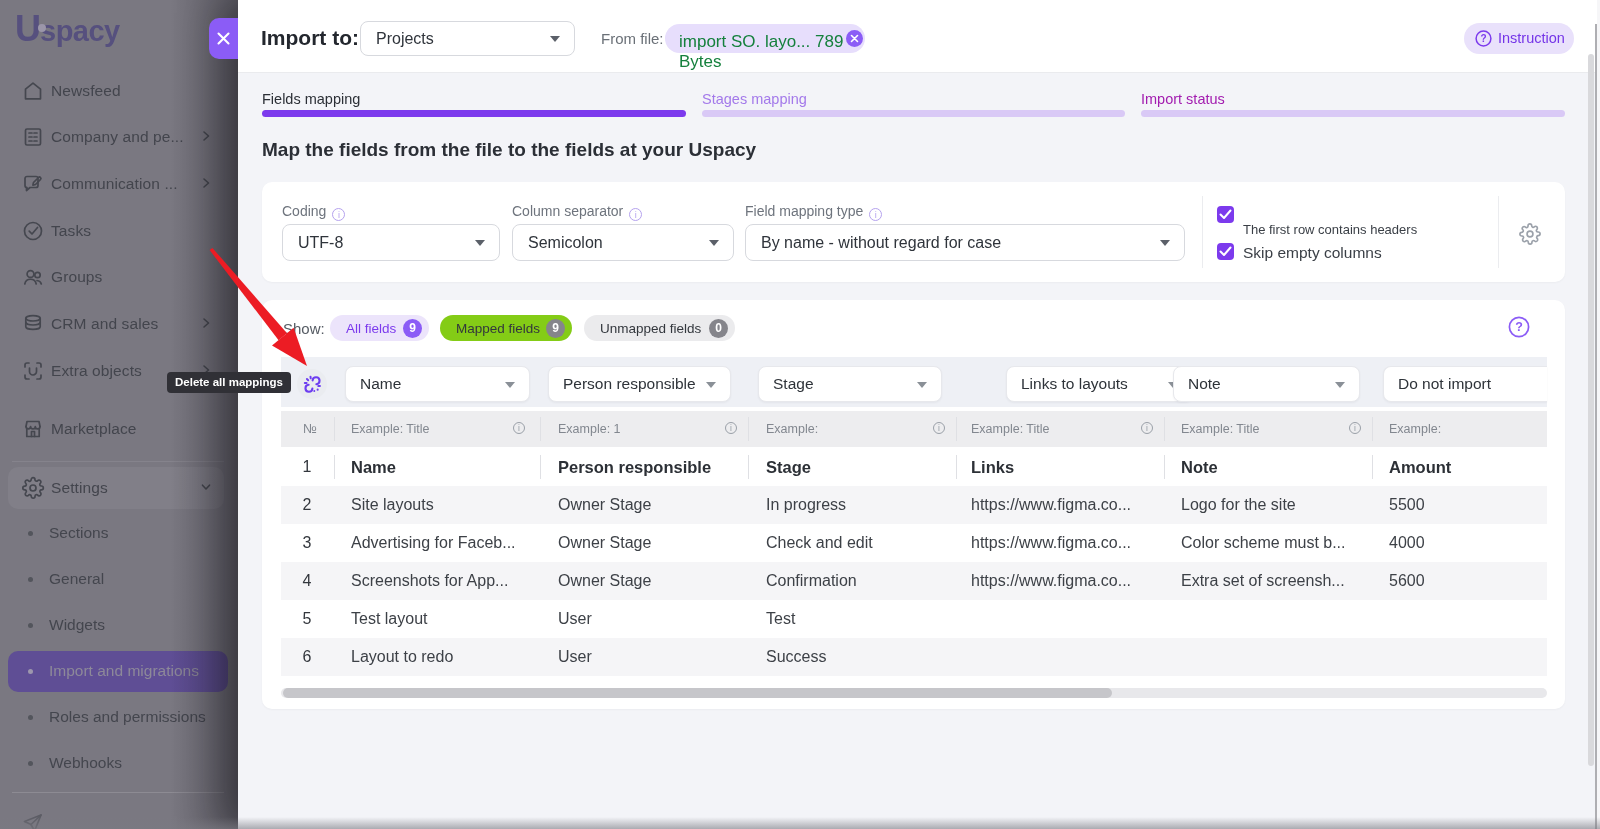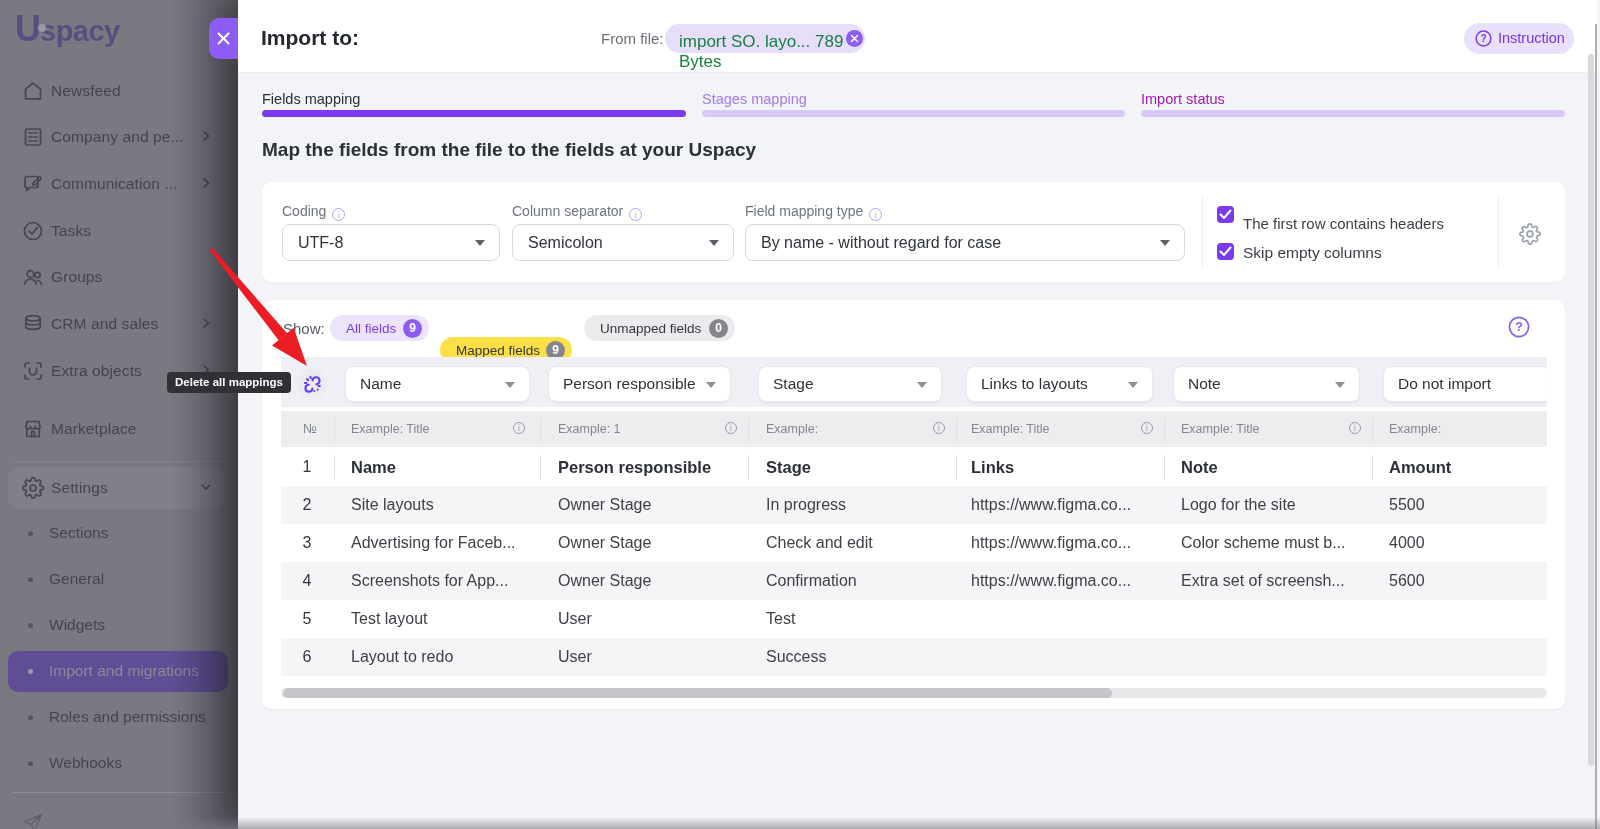--- a/index.html
+++ b/index.html
@@ -183,20 +183,24 @@
 
 <div id="modal">
   <div id="closex">
     <svg class="abs" style="left:7px; top:13px;" width="15" height="15" viewBox="0 0 15 15">
         <path d="M2.5 2.5 L12.5 12.5 M12.5 2.5 L2.5 12.5" stroke="#fff" stroke-width="2.1" stroke-linecap="round"></path>
       </svg>
   </div>
 
   <div id="topbar">
     <div class="abs" style="left:23px; top:26px; font-size:21px; font-weight:600; color:#23272e;">Import to:</div>
+    <div class="sel" style="left:122px; top:21px; width:215px; height:35px;">
+        <span class="tx">Projects</span>
+        <span class="caret"></span>
+      </div>
     <div class="abs" style="left:363px; top:30px; font-size:15px; color:#6a7077;">From file:</div>
     <div class="abs" style="left:427px; top:24px; width:200px; height:29px; background:#e7defc; border-radius:15px;">
       <span class="abs" style="left:14px; top:7.5px; font-size:17px; color:#15803d;">import SO. layo... 789 Bytes</span>
       <span class="abs" style="left:181px; top:6px; width:17px; height:17px; background:#8b5cf6; border-radius:50%;">
         <svg class="abs" style="left:4.2px; top:4.2px;" width="9" height="9" viewBox="0 0 9 9">
             <path d="M1.5 1.5 L7.5 7.5 M7.5 1.5 L1.5 7.5" stroke="#fff" stroke-width="1.6" stroke-linecap="round"></path>
           </svg>
       </span>
     </div>
     <div class="abs" style="left:1226px; top:23px; width:110px; height:31px; background:#e9e1fb; border-radius:16px;">
@@ -232,41 +236,41 @@
     <div class="sel" style="left:483px; top:42px; width:440px; height:37px;">
         <span class="tx">By name - without regard for case</span>
         <span class="caret"></span>
       </div>
     <div class="abs" style="left:940px; top:14px; width:1px; height:72px; background:#ebecef;"></div>
     <div class="chk" style="left:955px; top:24px;">
         <svg width="13" height="11" viewBox="0 0 13 11">
           <path d="M1.5 5.5 L5 9 L11.5 1.5" stroke="#fff" stroke-width="2" fill="none" stroke-linecap="round" stroke-linejoin="round"></path>
         </svg>
       </div>
-    <div class="abs" style="left:981px; top:33px; font-size:15px; color:#3a3f46;">The first row contains headers</div>
+    <div class="abs" style="left:981px; top:40px; font-size:13px; color:#3a3f46;">The first row contains headers</div>
     <div class="chk" style="left:955px; top:61px;">
         <svg width="13" height="11" viewBox="0 0 13 11">
           <path d="M1.5 5.5 L5 9 L11.5 1.5" stroke="#fff" stroke-width="2" fill="none" stroke-linecap="round" stroke-linejoin="round"></path>
         </svg>
       </div>
     <div class="abs" style="left:981px; top:62px; font-size:15.5px; color:#3a3f46;">Skip empty columns</div>
     <div class="abs" style="left:1236px; top:14px; width:1px; height:72px; background:#ebecef;"></div>
     <svg class="abs" style="left:1257px; top:41px;" width="22" height="22" viewBox="0 0 24 24" fill="none" stroke="#9ba1aa" stroke-width="1.8" stroke-linecap="round" stroke-linejoin="round">
         <path d="M12 15.2 a3.2 3.2 0 1 0 0-6.4 a3.2 3.2 0 0 0 0 6.4z"></path>
         <path d="M19.4 15a1.6 1.6 0 0 0 .32 1.76l.06.06a2 2 0 1 1-2.83 2.83l-.06-.06a1.6 1.6 0 0 0-1.76-.32 1.6 1.6 0 0 0-1 1.47V21a2 2 0 1 1-4 0v-.09a1.6 1.6 0 0 0-1-1.47 1.6 1.6 0 0 0-1.76.32l-.06.06a2 2 0 1 1-2.83-2.83l.06-.06a1.6 1.6 0 0 0 .32-1.76 1.6 1.6 0 0 0-1.47-1H3a2 2 0 1 1 0-4h.09a1.6 1.6 0 0 0 1.47-1 1.6 1.6 0 0 0-.32-1.76l-.06-.06a2 2 0 1 1 2.83-2.83l.06.06a1.6 1.6 0 0 0 1.76.32h0a1.6 1.6 0 0 0 1-1.47V3a2 2 0 1 1 4 0v.09a1.6 1.6 0 0 0 1 1.47h0a1.6 1.6 0 0 0 1.76-.32l.06-.06a2 2 0 1 1 2.83 2.83l-.06.06a1.6 1.6 0 0 0-.32 1.76v0a1.6 1.6 0 0 0 1.47 1H21a2 2 0 1 1 0 4h-.09a1.6 1.6 0 0 0-1.47 1z"></path>
       </svg>
   </div>
 
   <div class="card" style="top:300px; height:409px;">
     <div class="abs" style="left:21px; top:20px; font-size:15px; color:#555b63;">Show:</div>
     <div class="chip" style="left:68px; top:15px; width:99px; background:#ece4fb; color:#7c3aed;">
         <span class="t">All fields</span>
         <span class="b" style="background:#8b5cf6;">9</span>
       </div>
-    <div class="chip" style="left:178px; top:15px; width:132px; background:#fde047; color:#33373d;margin-top:22px;">
+    <div class="chip" style="left:178px; top:15px; width:132px; background:#84cc16; color:#33373d;">
         <span class="t">Mapped fields</span>
         <span class="b" style="background:#85858b;">9</span>
       </div>
     <div class="chip" style="left:322px; top:15px; width:151px; background:#ebebed; color:#33373d;">
         <span class="t">Unmapped fields</span>
         <span class="b" style="background:#85858b;">0</span>
       </div>
     <svg class="abs" style="left:1246px; top:16px;" width="22" height="22" viewBox="0 0 22 22">
         <circle cx="11" cy="11" r="9.6" stroke="#8b5cf6" stroke-width="1.7" fill="none"></circle>
         <text x="11" y="15.3" font-size="12.5" font-weight="bold" fill="#8b5cf6" text-anchor="middle">?</text>
@@ -292,21 +296,21 @@
           <span class="caret" style="border-top-color:#8a9097;"></span>
         </div>
         <div class="hsel" style="left:286px; top:66px; width:183px;">
           <span class="abs" style="left:14px; top:8px; white-space:nowrap;">Person responsible</span>
           <span class="caret" style="border-top-color:#8a9097;"></span>
         </div>
         <div class="hsel" style="left:496px; top:66px; width:184px;">
           <span class="abs" style="left:14px; top:8px; white-space:nowrap;">Stage</span>
           <span class="caret" style="border-top-color:#8a9097;"></span>
         </div>
-        <div class="hsel" style="left:704px; top:66px; width:187px;">
+        <div class="hsel" style="left:744px; top:66px; width:187px;">
           <span class="abs" style="left:14px; top:8px; white-space:nowrap;">Links to layouts</span>
           <span class="caret" style="border-top-color:#8a9097;"></span>
         </div>
         <div class="hsel" style="left:911px; top:66px; width:187px;">
           <span class="abs" style="left:14px; top:8px; white-space:nowrap;">Note</span>
           <span class="caret" style="border-top-color:#8a9097;"></span>
         </div>
         <div class="hsel" style="left:1121px; top:66px; width:164px;border-radius:8px 0 0 8px;border-right:none;text-align:center;">
           <span class="abs" style="left:14px; top:8px; white-space:nowrap;">Do not import</span>
         </div>

